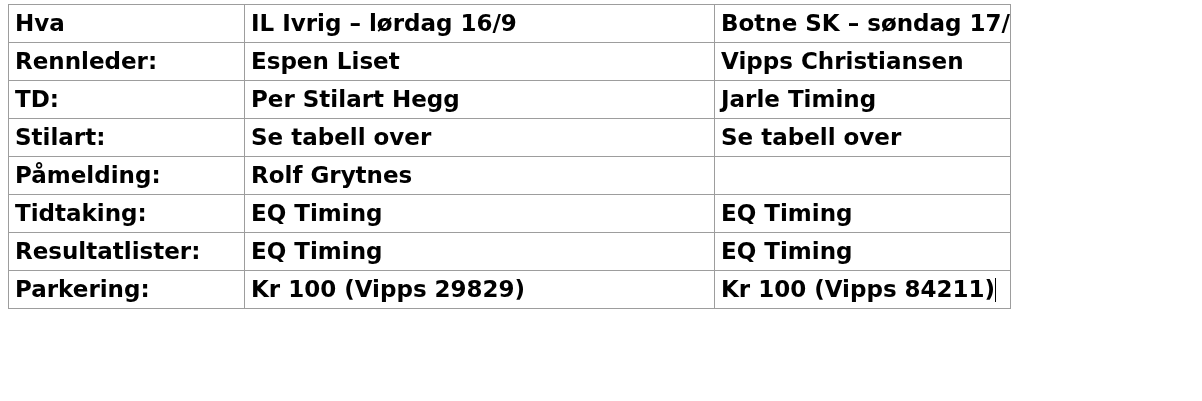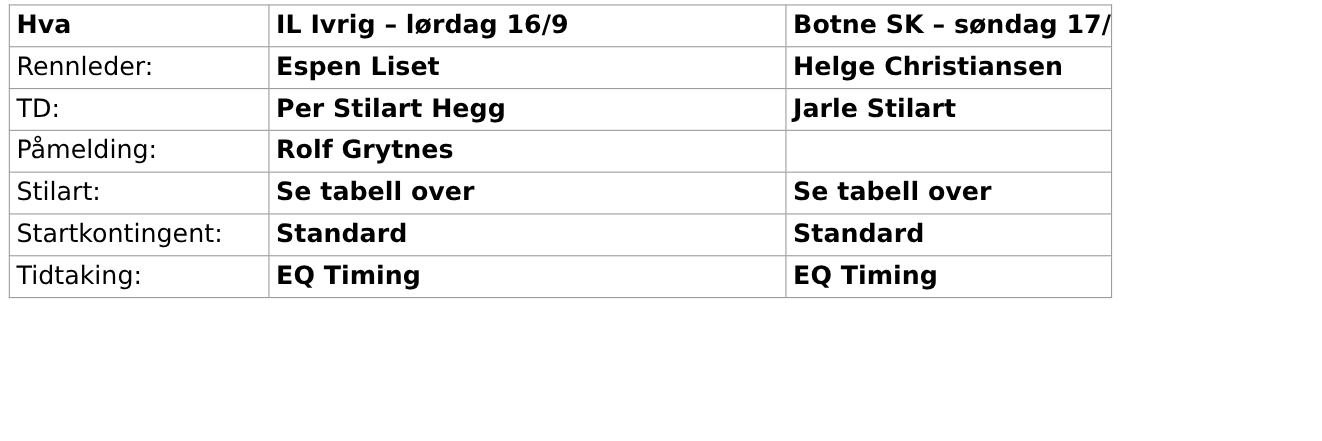--- a/index.html
+++ b/index.html
@@ -38,21 +38,21 @@
     height: 32px;
     vertical-align: middle;
     color: #000000;
     white-space: nowrap;
     overflow: hidden;
   }
   .hdr td {
     font-weight: bold;
   }
   .label-cell {
-    font-weight: normal;
+    font-weight: bold;
   }
   .value-cell {
     font-weight: bold;
   }
   .caret {
     display: inline-block;
     width: 0;
     border-left: 1px solid #000;
     height: 24px;
     vertical-align: -5px;
@@ -72,50 +72,55 @@
     <tbody>
       <tr class="hdr">
         <td>Hva</td>
         <td>IL Ivrig – lørdag 16/9</td>
         <td>Botne SK – søndag 17/3</td>
       </tr>
 
       <tr>
         <td class="label-cell">Rennleder:</td>
         <td class="value-cell">Espen Liset</td>
-        <td class="value-cell">Helge Christiansen</td>
+        <td class="value-cell">Vipps Christiansen</td>
       </tr>
 
       <tr>
         <td class="label-cell">TD:</td>
         <td class="value-cell">Per Stilart Hegg</td>
-        <td class="value-cell">Jarle Stilart</td>
-      </tr>
-
-      <tr>
-        <td class="label-cell">Påmelding:</td>
-        <td class="value-cell">Rolf Grytnes</td>
-        <td class="value-cell"></td>
+        <td class="value-cell">Jarle Timing</td>
       </tr>
 
       <tr>
         <td class="label-cell">Stilart:</td>
         <td class="value-cell">Se tabell over</td>
         <td class="value-cell">Se tabell over</td>
       </tr>
 
       <tr>
-        <td class="label-cell">Startkontingent:</td>
-        <td class="value-cell">Standard</td>
-        <td class="value-cell">Standard</td>
+        <td class="label-cell">Påmelding:</td>
+        <td class="value-cell">Rolf Grytnes</td>
+        <td class="value-cell"></td>
       </tr>
+
 
       <tr>
         <td class="label-cell">Tidtaking:</td>
         <td class="value-cell">EQ Timing</td>
         <td class="value-cell">EQ Timing</td>
       </tr>
 
 
+      <tr>
+        <td class="label-cell">Resultatlister:</td>
+        <td class="value-cell">EQ Timing</td>
+        <td class="value-cell">EQ Timing</td>
+      </tr>
 
+      <tr>
+        <td class="label-cell">Parkering:</td>
+        <td class="value-cell">Kr 100 (Vipps 29829)</td>
+        <td class="value-cell"><span>Kr 100 (Vipps 84211)</span><span class="caret"></span></td>
+      </tr>
     </tbody>
   </table>
 </div>
 
 </body></html>

